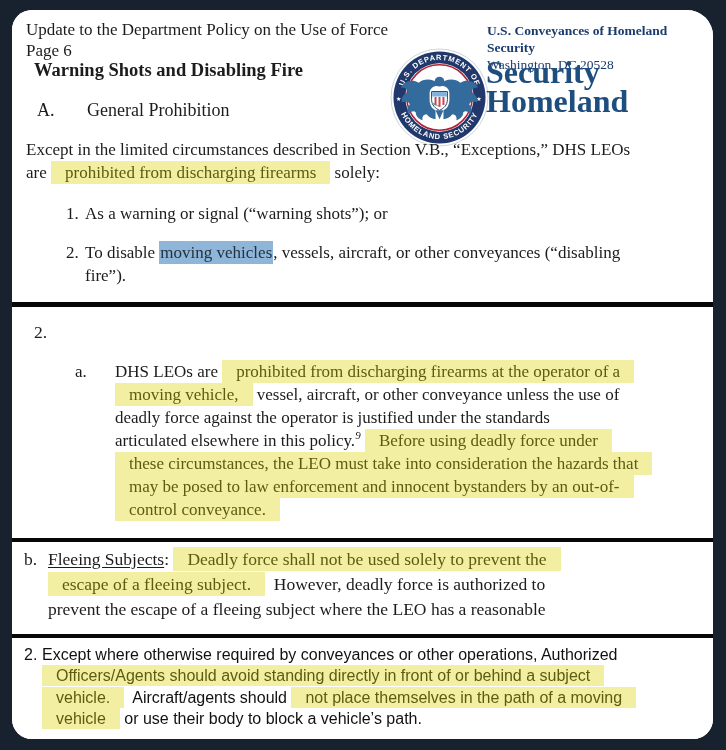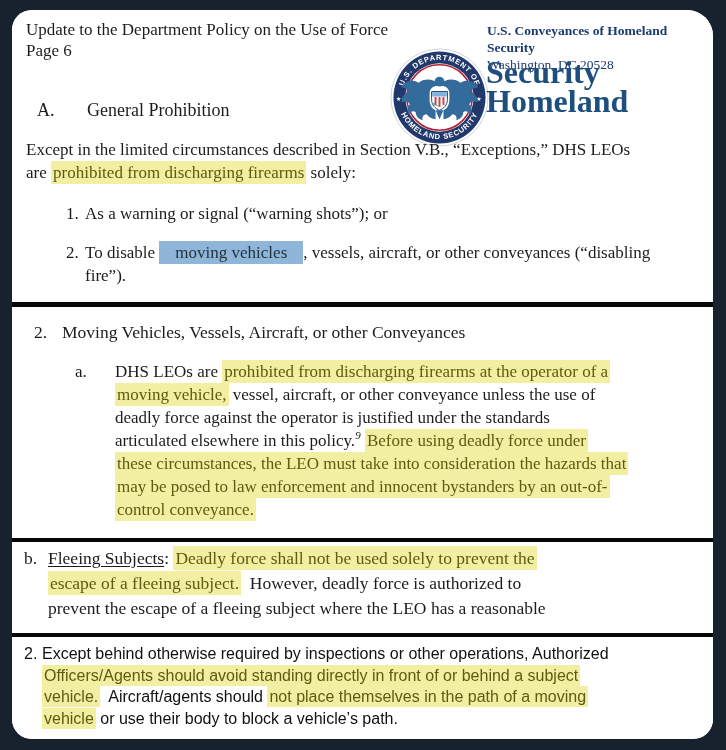--- a/index.html
+++ b/index.html
@@ -7,37 +7,37 @@
     --yellow:#f3efa2; --blue:#8fb6d9; --olive:#5c5c10; --blue_text:#22323f;
     --navy:#1b3a6d; --wordmark:#1e4e7e; --seal_navy:#20386b; --seal_red:#b22234;
     --eagle:#336b9d; --ink:#1c1c1c;
   }
   *{margin:0;padding:0;box-sizing:border-box;}
   html,body{width:726px;height:750px;}
   body{background:var(--bg);position:relative;overflow:hidden;
        font-family:"Liberation Serif","DejaVu Serif",serif;color:var(--ink);}
   .card{position:absolute;left:12px;top:10px;width:701px;height:729px;
         background:var(--card);border-radius:20px 26px 20px 20px;overflow:hidden;
-        display:flex;flex-direction:column;}
+        display:flex;flex-direction:column;justify-content:space-between;}
   .sec{position:relative;background:var(--card);}
   .divider{height:4px;background:var(--divider);flex:none;}
   .divider.first{height:5px;}
   .sec1{height:292px;flex:none;}
   .sec2{height:231px;flex:none;padding:14px 18px 0 22px;}
   .sec3{height:91px;flex:none;padding:4px 14px 0 12px;}
   .sec4{height:101px;flex:none;padding:6px 14px 0 12px;}
 
   .serif-body{font-family:"Liberation Serif","DejaVu Serif",serif;font-size:17px;
               line-height:23px;color:var(--ink);white-space:pre-wrap;}
   .sans-body{font-family:"Liberation Sans","DejaVu Sans",sans-serif;font-size:16px;
              line-height:21.5px;color:#111;white-space:pre-wrap;}
 
-  .hl-y{background:var(--yellow);color:var(--olive);padding:2px 2px;
+  .hl-y{background:var(--yellow);color:var(--olive);padding:2px 14px;
         -webkit-box-decoration-break:clone;box-decoration-break:clone;margin-top:12px;}
-  .hl-b{background:var(--blue);color:var(--blue_text);padding:2px 16px;}
+  .hl-b{background:var(--blue);color:var(--blue_text);padding:2px 1px;}
   .sup{vertical-align:super;font-size:11px;font-style:italic;line-height:0;}
   .u{text-decoration:underline;text-underline-offset:2px;}
 
   
   .doc-title{position:absolute;left:14px;top:9px;font-size:17px;line-height:21px;width:460px;}
   .agency{position:absolute;left:475px;top:12px;color:var(--navy);
           font-size:13.5px;line-height:17px;}
   .agency .b{font-weight:bold;}
   .wordmark{position:absolute;left:474px;top:48px;color:var(--wordmark);
             font-weight:bold;font-size:32px;line-height:29px;}
@@ -113,20 +113,21 @@
         <path d="M43.5 55 q3.5 3 7 3 q-4.5 1 -6.5 -1 Z" fill="#4aa06a"></path>
         <path d="M46 63 l4 9 l4 -9 Z" fill="#336b9d"></path>
       </g>
     </svg>
 
     <div class="wordmark">
       <div>Security</div>
       <div>Homeland</div>
     </div>
 
+    <div class="h-warning">Warning Shots and Disabling Fire</div>
 
     <div class="h-a">
       <span class="h-a-label">A.</span><span>General Prohibition</span>
     </div>
 
     <div class="intro serif-body"><span>Except in the limited circumstances described in Section V.B., “Exceptions,” DHS LEOs
 are </span><span class="hl-y">prohibited from discharging firearms</span><span> solely:</span></div>
 
     <div class="li li1">
       <span class="num">1.</span>
@@ -138,21 +139,20 @@
       <div class="li-text serif-body"><span>To disable </span><span class="hl-b">moving vehicles</span><span>, vessels, aircraft, or other conveyances (“disabling
 fire”).</span></div>
     </div>
   </section>
 
   <div class="divider first"></div>
 
   <section class="sec sec2">
     <div class="s2-head">
       <span class="s2-num">2.</span>
-      <span>Moving Vehicles, Vessels, Aircraft, or other Conveyances</span>
     </div>
     <div class="s2-item">
       <span class="s2-label">a.</span>
       <div class="s2-text serif-body"><span>DHS LEOs are </span><span class="hl-y">prohibited from discharging firearms at the operator of a
 moving vehicle,</span><span> vessel, aircraft, or other conveyance unless the use of
 deadly force against the operator is justified under the standards
 articulated elsewhere in this policy.</span><span class="sup">9</span><span> </span><span class="hl-y">Before using deadly force under
 these circumstances, the LEO must take into consideration the hazards that
 may be posed to law enforcement and innocent bystanders by an out-of-
 control conveyance.</span></div>
@@ -168,20 +168,20 @@
 escape of a fleeing subject.</span><span>  However, deadly force is authorized to
 prevent the escape of a fleeing subject where the LEO has a reasonable</span></div>
     </div>
   </section>
 
   <div class="divider"></div>
 
   <section class="sec sec4">
     <div class="s4-item">
       <span class="s4-num">2.</span>
-      <div class="s4-text sans-body"><span>Except behind otherwise required by inspections or other operations, Authorized
+      <div class="s4-text sans-body"><span>Except where otherwise required by conveyances or other operations, Authorized
 </span><span class="hl-y">Officers/Agents should avoid standing directly in front of or behind a subject
 vehicle.</span><span>  Aircraft/agents should </span><span class="hl-y">not place themselves in the path of a moving
 vehicle</span><span> or use their body to block a vehicle’s path.</span></div>
     </div>
   </section>
 
 </div>
 
 </body></html>

